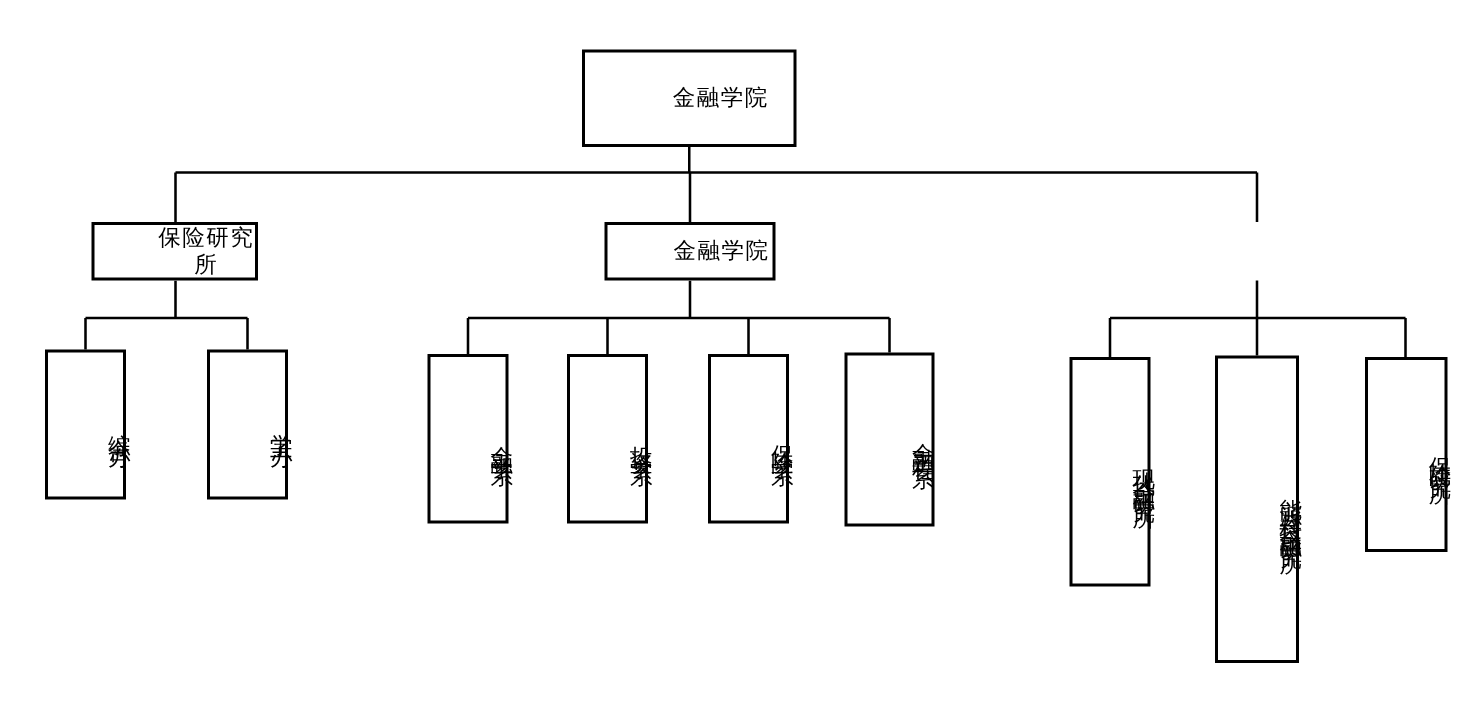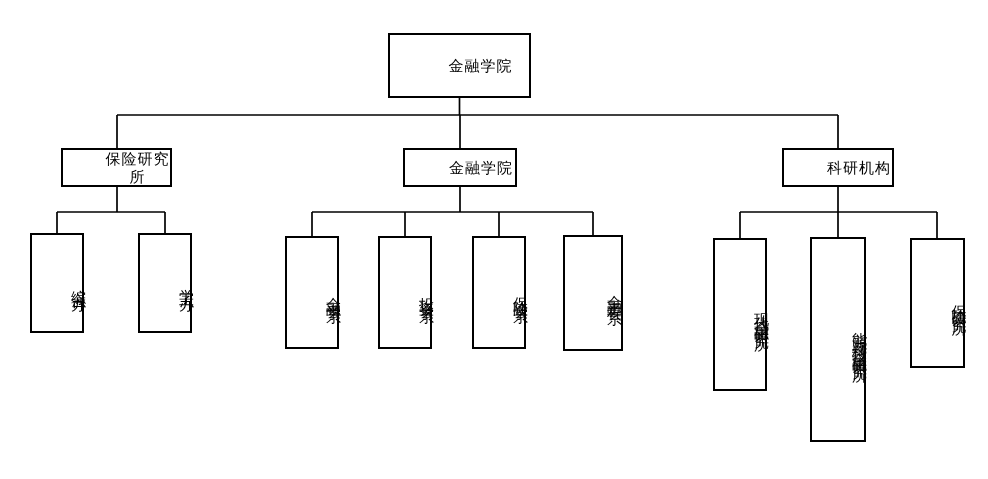--- a/index.html
+++ b/index.html
@@ -95,23 +95,20 @@
   </div>
 
   <div class="node hbox" style="left:61px; top:148px; width:111px; height:39px;">
     <span>保险研究所</span>
   </div>
 
   <div class="node hbox" style="left:403px; top:148px; width:114px; height:39px;">
     <span>金融学院</span>
   </div>
 
-  <div class="node hbox" style="left:782px; top:148px; width:112px; height:39px;">
-    <span>科研机构</span>
-  </div>
 
   <div class="node vbox" style="left:30px; top:233px; width:54px; height:100px;">
     <span class="vtext">综合办</span>
   </div>
 
   <div class="node vbox" style="left:138px; top:233px; width:54px; height:100px;">
     <span class="vtext">学工办</span>
   </div>
 
   <div class="node vbox" style="left:285px; top:236px; width:54px; height:113px;">

